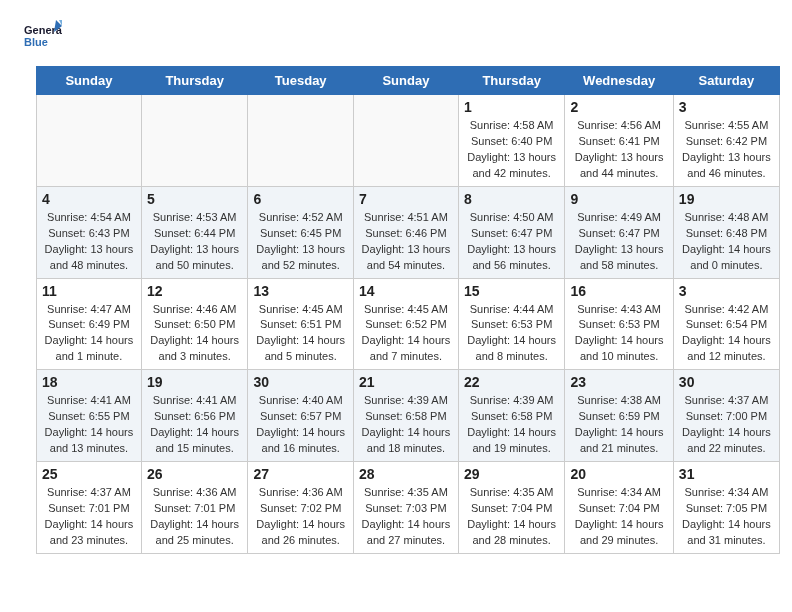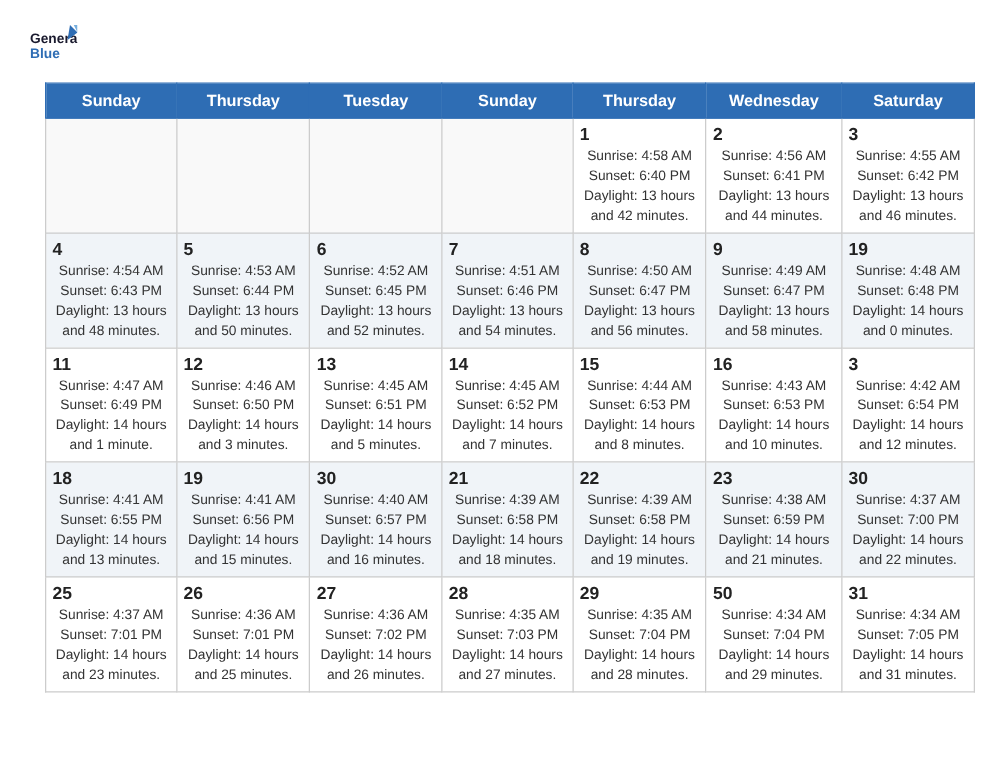--- a/index.html
+++ b/index.html
@@ -178,21 +178,21 @@
         </td>
         <td class="cal-cell">
           <div class="day-num">28</div>
           <div class="cell-info">Sunrise: 4:35 AM<br>Sunset: 7:03 PM<br>Daylight: 14 hours<br>and 27 minutes.</div>
         </td>
         <td class="cal-cell">
           <div class="day-num">29</div>
           <div class="cell-info">Sunrise: 4:35 AM<br>Sunset: 7:04 PM<br>Daylight: 14 hours<br>and 28 minutes.</div>
         </td>
         <td class="cal-cell">
-          <div class="day-num">50</div>
+          <div class="day-num">20</div>
           <div class="cell-info">Sunrise: 4:34 AM<br>Sunset: 7:04 PM<br>Daylight: 14 hours<br>and 29 minutes.</div>
         </td>
         <td class="cal-cell">
           <div class="day-num">31</div>
           <div class="cell-info">Sunrise: 4:34 AM<br>Sunset: 7:05 PM<br>Daylight: 14 hours<br>and 31 minutes.</div>
         </td>
       </tr>
     </tbody>
 </table>
 

